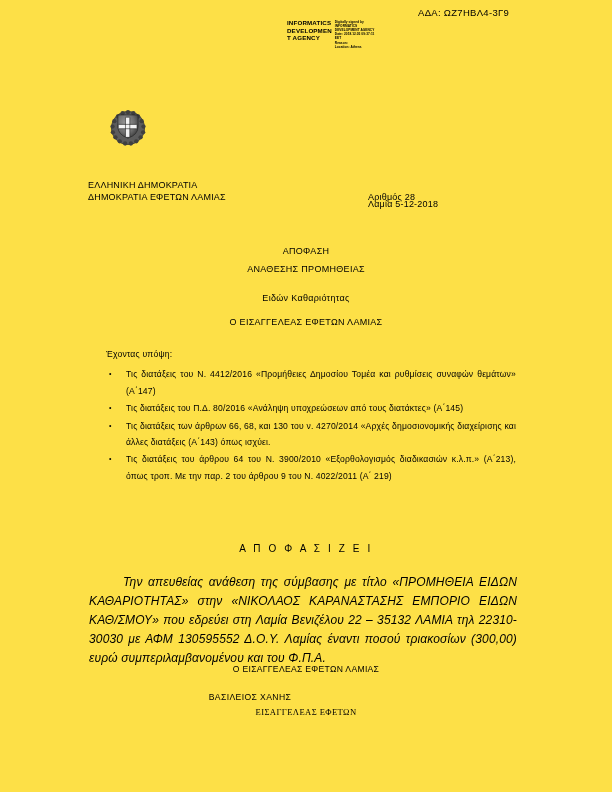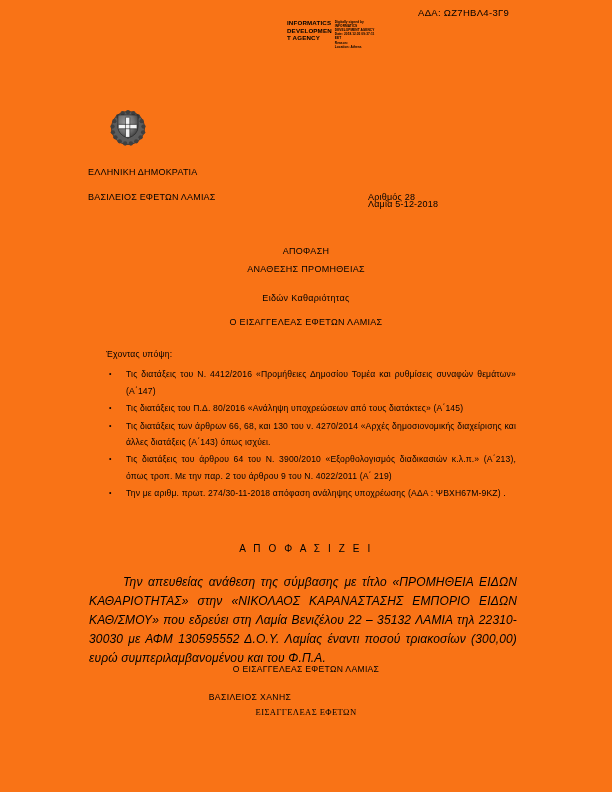--- a/index.html
+++ b/index.html
@@ -8,21 +8,21 @@
     background: #ffffff;
   }
   body {
     font-family: "Liberation Sans", sans-serif;
     color: #000000;
   }
   #page {
     position: relative;
     width: 612px;
     height: 792px;
-    background: #f97316;
+    background: #fde047;
     overflow: hidden;
   }
 
   
   #ada-code {
     position: absolute;
     left: 418px;
     top: 7px;
     font-size: 9.5px;
     letter-spacing: 0.3px;
@@ -71,21 +71,21 @@
     letter-spacing: 0.2px;
     white-space: nowrap;
   }
   .hdr-right {
     position: absolute;
     left: 368px;
     font-size: 9px;
     letter-spacing: 0.2px;
     white-space: nowrap;
   }
-  #hdr-l1 { top: 167px; }
+  #hdr-l1 { top: 180px; }
   #hdr-l2 { top: 192px; }
   #hdr-r1 { top: 175px; margin-top: 24px; }
   #hdr-r2 { top: 192px; }
 
   
   .center-line {
     position: absolute;
     left: 0;
     width: 612px;
     text-align: center;
@@ -239,21 +239,21 @@
         <rect x="23" y="40" width="52" height="12" rx="1"></rect>
       </g>
       <g fill="none" stroke="#1c1c1c" stroke-width="1.6">
         <rect x="43" y="20" width="12" height="56" rx="1"></rect>
         <rect x="23" y="40" width="52" height="12" rx="1"></rect>
       </g>
     </svg>
   </div>
 
   <div class="hdr-left" id="hdr-l1">ΕΛΛΗΝΙΚΗ ΔΗΜΟΚΡΑΤΙΑ</div>
-  <div class="hdr-left" id="hdr-l2">ΒΑΣΙΛΕΙΟΣ ΕΦΕΤΩΝ ΛΑΜΙΑΣ</div>
+  <div class="hdr-left" id="hdr-l2">ΔΗΜΟΚΡΑΤΙΑ ΕΦΕΤΩΝ ΛΑΜΙΑΣ</div>
   <div class="hdr-right" id="hdr-r1">Λαμία 5-12-2018</div>
   <div class="hdr-right" id="hdr-r2">Αριθμός 28</div>
 
   <div class="center-line" id="title-2">ΑΝΑΘΕΣΗΣ ΠΡΟΜΗΘΕΙΑΣ</div>
   <div class="center-line" id="title-1">ΑΠΟΦΑΣΗ</div>
   <div class="center-line" id="title-3">Ειδών Καθαριότητας</div>
   <div class="center-line" id="title-4">Ο ΕΙΣΑΓΓΕΛΕΑΣ ΕΦΕΤΩΝ ΛΑΜΙΑΣ</div>
 
   <div id="body">
     <p class="intro">Έχοντας υπόψη:</p>
@@ -267,24 +267,20 @@
       <span class="txt">Τις διατάξεις του Π.Δ. 80/2016 «Ανάληψη υποχρεώσεων από τους διατάκτες» (Α΄145)</span>
     </div>
     <div class="bullet-item">
       <span class="dot">•</span>
       <span class="txt">Τις διατάξεις των άρθρων 66, 68, και 130 του ν. 4270/2014 «Αρχές δημοσιονομικής διαχείρισης και άλλες διατάξεις (Α΄143) όπως ισχύει.</span>
     </div>
     <div class="bullet-item">
       <span class="dot">•</span>
       <span class="txt">Τις διατάξεις του άρθρου 64 του Ν. 3900/2010  «Εξορθολογισμός διαδικασιών κ.λ.π.» (Α΄213), όπως τροπ. Με την παρ. 2 του άρθρου 9 του Ν. 4022/2011 (Α΄ 219)</span>
     </div>
-    <div class="bullet-item">
-      <span class="dot">•</span>
-      <span class="txt">Την με αριθμ. πρωτ. 274/30-11-2018 απόφαση ανάληψης υποχρέωσης (ΑΔΑ : ΨΒΧΗ67Μ-9ΚΖ) .</span>
-    </div>
   </div>
 
   <div id="decides">Α Π Ο Φ Α Σ Ι Ζ Ε Ι</div>
 
   <div id="decision-para">Την απευθείας ανάθεση της σύμβασης με τίτλο «ΠΡΟΜΗΘΕΙΑ ΕΙΔΩΝ ΚΑΘΑΡΙΟΤΗΤΑΣ» στην «ΝΙΚΟΛΑΟΣ ΚΑΡΑΝΑΣΤΑΣΗΣ ΕΜΠΟΡΙΟ ΕΙΔΩΝ ΚΑΘ/ΣΜΟΥ»  που εδρεύει στη Λαμία Βενιζέλου 22 – 35132 ΛΑΜΙΑ τηλ 22310-30030 με  ΑΦΜ 130595552 Δ.Ο.Υ. Λαμίας έναντι ποσού τριακοσίων (300,00) ευρώ συμπεριλαμβανομένου και του Φ.Π.Α.</div>
 
   <div id="sign-title">Ο ΕΙΣΑΓΓΕΛΕΑΣ ΕΦΕΤΩΝ ΛΑΜΙΑΣ</div>
   <div id="sign-name">ΒΑΣΙΛΕΙΟΣ ΧΑΝΗΣ</div>
   <div id="sign-role">ΕΙΣΑΓΓΕΛΕΑΣ ΕΦΕΤΩΝ</div>
 

